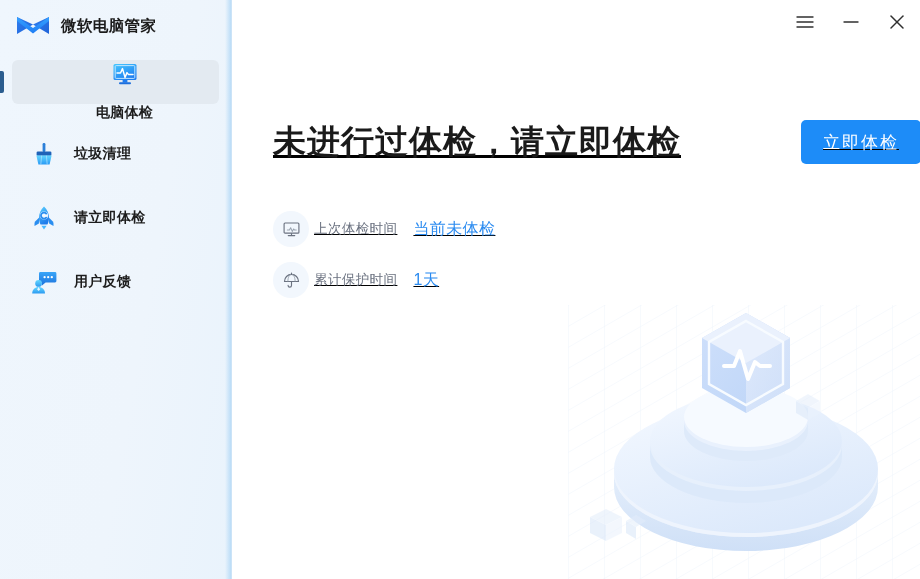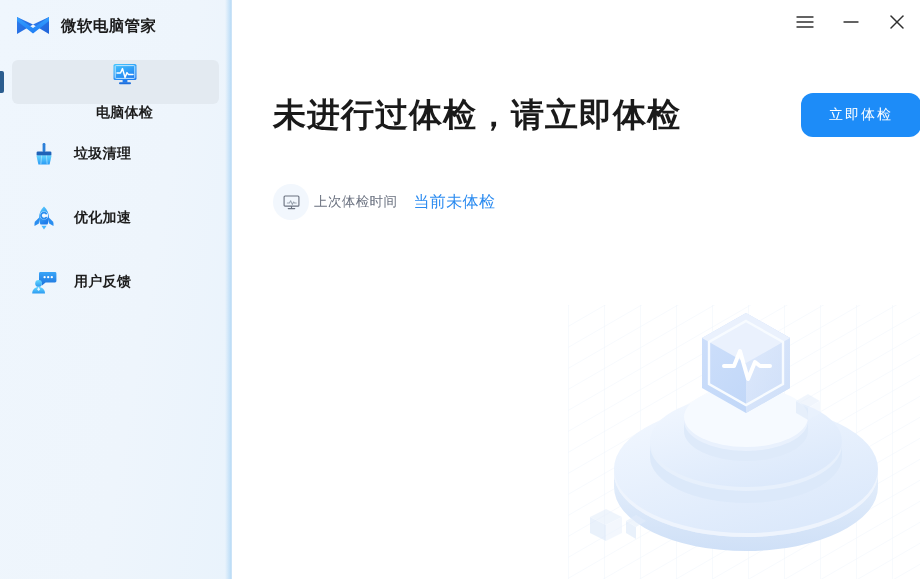--- a/index.html
+++ b/index.html
@@ -112,45 +112,46 @@
     right: -8px; bottom: -16px;
     width: 360px; height: 290px;
     pointer-events: none;
     z-index: 1;
   }
 
   .content {
     position: relative;
     z-index: 5;
     padding-left: 41px;
-    padding-top: 93px;
+    padding-top: 120px;
+    text-decoration: underline;
   }
 
   .headline-row {
     display: flex;
     align-items: center;
     width: 648px;
   }
   .headline {
     font-size: 33px;
     font-weight: bold;
     color: #1a1a1a;
     letter-spacing: 1px;
     line-height: 1.2;
     white-space: nowrap;
   }
   .cta {
     margin-left: auto;
     background: #1d8cf8;
     color: #ffffff;
-    font-size: 14px;
+    font-size: 17px;
     font-weight: normal;
     letter-spacing: 2px;
     border: none;
-    border-radius: 12px;
+    border-radius: 5px;
     width: 120px; height: 44px;
     cursor: pointer;
     font-family: inherit;
   }
 
   .info-list { margin-top: 47px; }
   .info-row {
     display: flex; align-items: center;
     height: 36px;
     margin-bottom: 15px;
@@ -255,21 +256,21 @@
                 <stop offset="1" stop-color="#1f7ceb"></stop>
             </linearGradient>
           </defs>
           <path d="M14 2.6 c3.4 3.2 5 7.2 5 11.4 c0 2.6 -.6 4.8 -1.6 6.6 H10.6 C9.6 18.8 9 16.6 9 14 c0 -4.2 1.6 -8.2 5 -11.4 Z" fill="url(#rkt)"></path>
           <path d="M9.2 13.4 L5.4 17.2 c-.6 .6 -.9 1.4 -.9 2.2 V22 l4.4 -2.4 Z" fill="#2a8ef0"></path>
           <path d="M18.8 13.4 L22.6 17.2 c.6 .6 .9 1.4 .9 2.2 V22 l-4.4 -2.4 Z" fill="#2a8ef0"></path>
           <circle cx="14" cy="11.6" r="4" fill="#ffffff" opacity=".92"></circle>
           <path d="M16.2 9.6 a3 3 0 1 0 0 4" fill="none" stroke="#2a8ef0" stroke-width="1.8" stroke-linecap="round"></path>
           <path d="M11.4 21.8 h5.2 l-2.6 3.8 Z" fill="#49b8ff"></path>
         </svg>
-        <span class="lbl">优化加速</span>
+        <span class="lbl">请立即体检</span>
       </div>
 
       <div class="nav-spacer"></div>
 
       <div class="nav-item">
         <svg class="ico" viewBox="0 0 28 28">
           <defs>
             <linearGradient id="bub" x1="0" y1="0" x2="0" y2="1">
               <stop offset="0" stop-color="#3aa6f8"></stop>
                 <stop offset="1" stop-color="#1c72dd"></stop>
@@ -394,18 +395,30 @@
               <rect x="2.2" y="3.2" width="15.6" height="10.6" rx="1" fill="none" stroke="#6b7280" stroke-width="1.2"></rect>
               <path d="M5.6 10.6 L7.8 10.6 L9.1 8.2 L10.8 12 L12.2 9.4 L13.2 10.6 L15 10.6" fill="none" stroke="#9aa3af" stroke-width="1.1" stroke-linejoin="round" stroke-linecap="round"></path>
               <line x1="10" y1="13.8" x2="10" y2="16.3" stroke="#6b7280" stroke-width="1.2"></line>
               <line x1="6.6" y1="16.4" x2="13.4" y2="16.4" stroke="#6b7280" stroke-width="1.2" stroke-linecap="round"></line>
             </svg>
           </span>
           <span class="info-label">上次体检时间</span>
           <span class="info-value">当前未体检</span>
         </div>
 
+        <div class="info-row">
+          <span class="info-bubble">
+            <svg width="19" height="19" viewBox="0 0 20 20">
+              <path d="M2.6 11 a7.4 7.4 0 0 1 14.8 0 Z" fill="none" stroke="#6b7280" stroke-width="1.2" stroke-linejoin="round"></path>
+              <path d="M6.2 11 c0 -4.6 1.7 -7.4 3.8 -7.4 s3.8 2.8 3.8 7.4" fill="none" stroke="#9aa3af" stroke-width="1"></path>
+              <line x1="10" y1="3.6" x2="10" y2="2.2" stroke="#6b7280" stroke-width="1.2" stroke-linecap="round"></line>
+              <path d="M10 11 v4.2 a1.8 1.8 0 0 1 -3.6 0" fill="none" stroke="#6b7280" stroke-width="1.2" stroke-linecap="round"></path>
+            </svg>
+          </span>
+          <span class="info-label">累计保护时间</span>
+          <span class="info-value">1天</span>
+        </div>
 
       </div>
     </div>
 
   </section>
 </div>
 
 </body></html>

